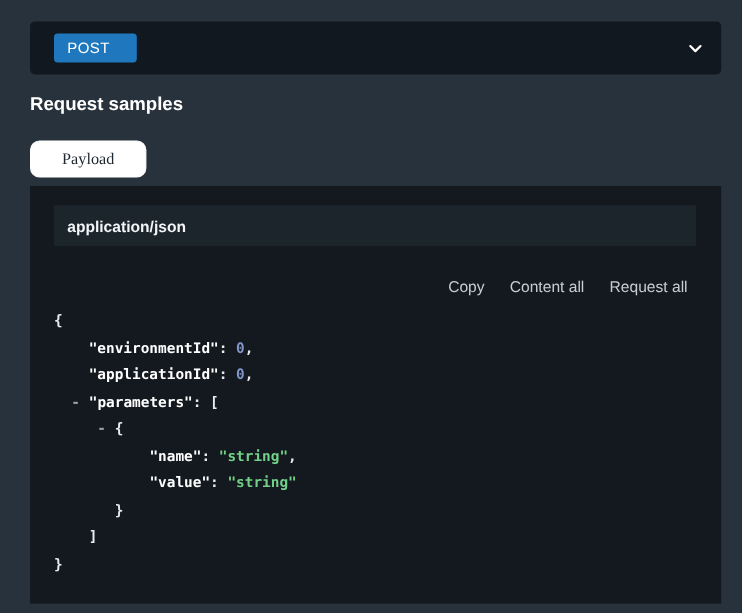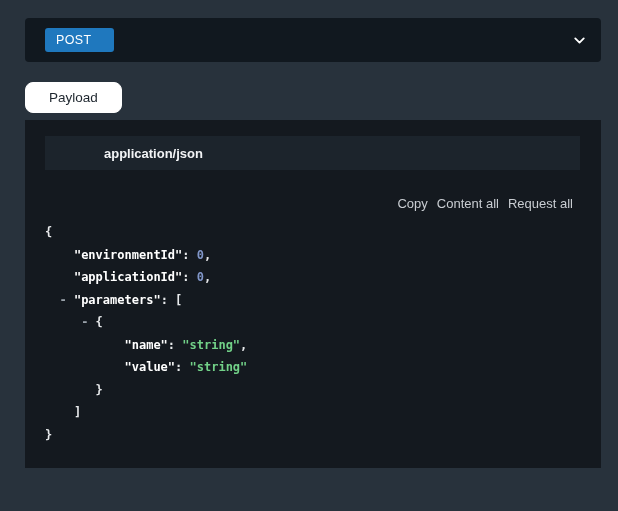--- a/index.html
+++ b/index.html
@@ -31,40 +31,40 @@
   .section-title {
     margin:17px 0 0 25px; color:#ffffff; font-size:15.5px; font-weight:700;
   }
 
   
   .tabs { margin:20px 0 0 25px; height:31px; }
   .tab {
     display:inline-flex; align-items:center; justify-content:center;
     min-width:97px; height:31px; background:#ffffff; color:#1e262e;
     border:1px solid #ffffff; border-radius:8px; font-size:13.5px;
-    font-family:Liberation Sans, sans-serif; cursor:pointer;
+    font-family:Liberation Serif, serif; cursor:pointer;
   }
 
   
   .sample-panel {
     margin:7px 0 0 25px; width:576px; height:348px;
     background:#14191f; padding:12px 21px 0 20px;
   }
   .ct-label {
     margin-left:11px; color:#848e98; font-size:11.5px; font-weight:700;
   }
   .ct-bar {
     margin-top:4px; height:34px; background:#1c242c;
     display:flex; align-items:center; padding-left:11px; cursor:pointer;
   }
-  .ct-value { color:#f2f4f6; font-size:13px; font-weight:700;margin-left:48px; }
+  .ct-value { color:#f2f4f6; font-size:13px; font-weight:700; }
 
   .actions {
     margin-top:26px; display:flex; justify-content:flex-end;
-    gap:9px; padding-right:7px;
+    gap:21px; padding-right:7px;
   }
   .action { color:#c9cdd2; font-size:13px; cursor:pointer; }
 
   .code {
     margin-top:10px;
     font-family:"DejaVu Sans Mono", monospace;
     font-size:12px; font-weight:700; line-height:22.5px;
     white-space:pre; color:#e8eaec;
   }
   .line { height:22.5px; }
@@ -81,20 +81,21 @@
 
   <div class="endpoint-bar">
     <span class="method-badge">POST</span>
     <span class="chevron">
       <svg width="17" height="17" viewBox="0 0 24 24" fill="none" stroke="#ffffff" stroke-width="2.6" stroke-linecap="round" stroke-linejoin="round">
         <path d="M6 9l6 6 6-6"></path>
       </svg>
     </span>
   </div>
 
+  <h2 class="section-title">Request samples</h2>
 
   <div class="tabs">
     <button class="tab">Payload</button>
   </div>
 
   <div class="sample-panel">
     <div class="ct-bar">
       <span class="ct-value">application/json</span>
     </div>
 

